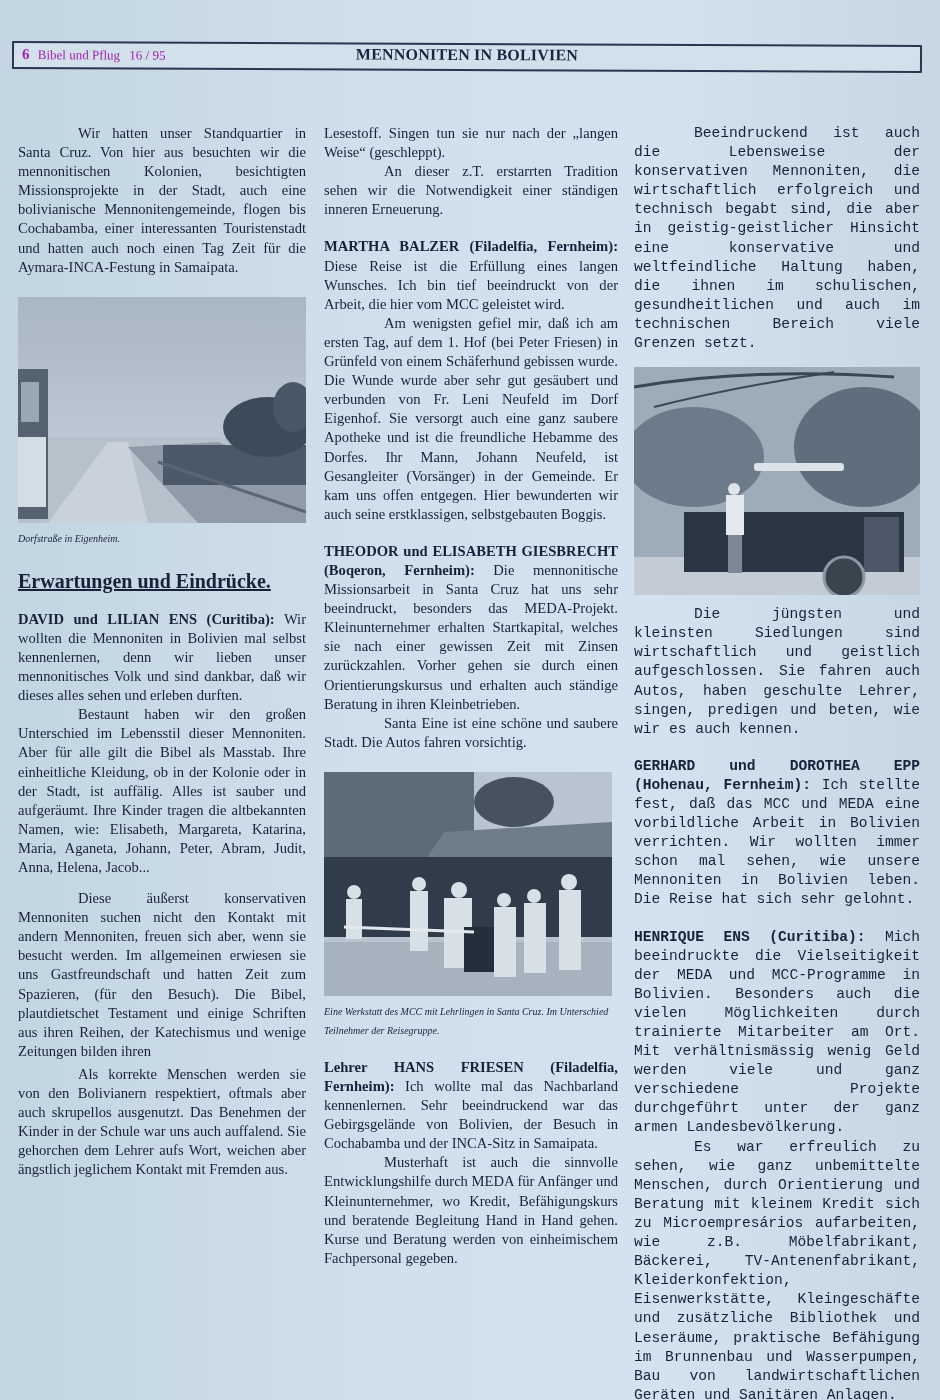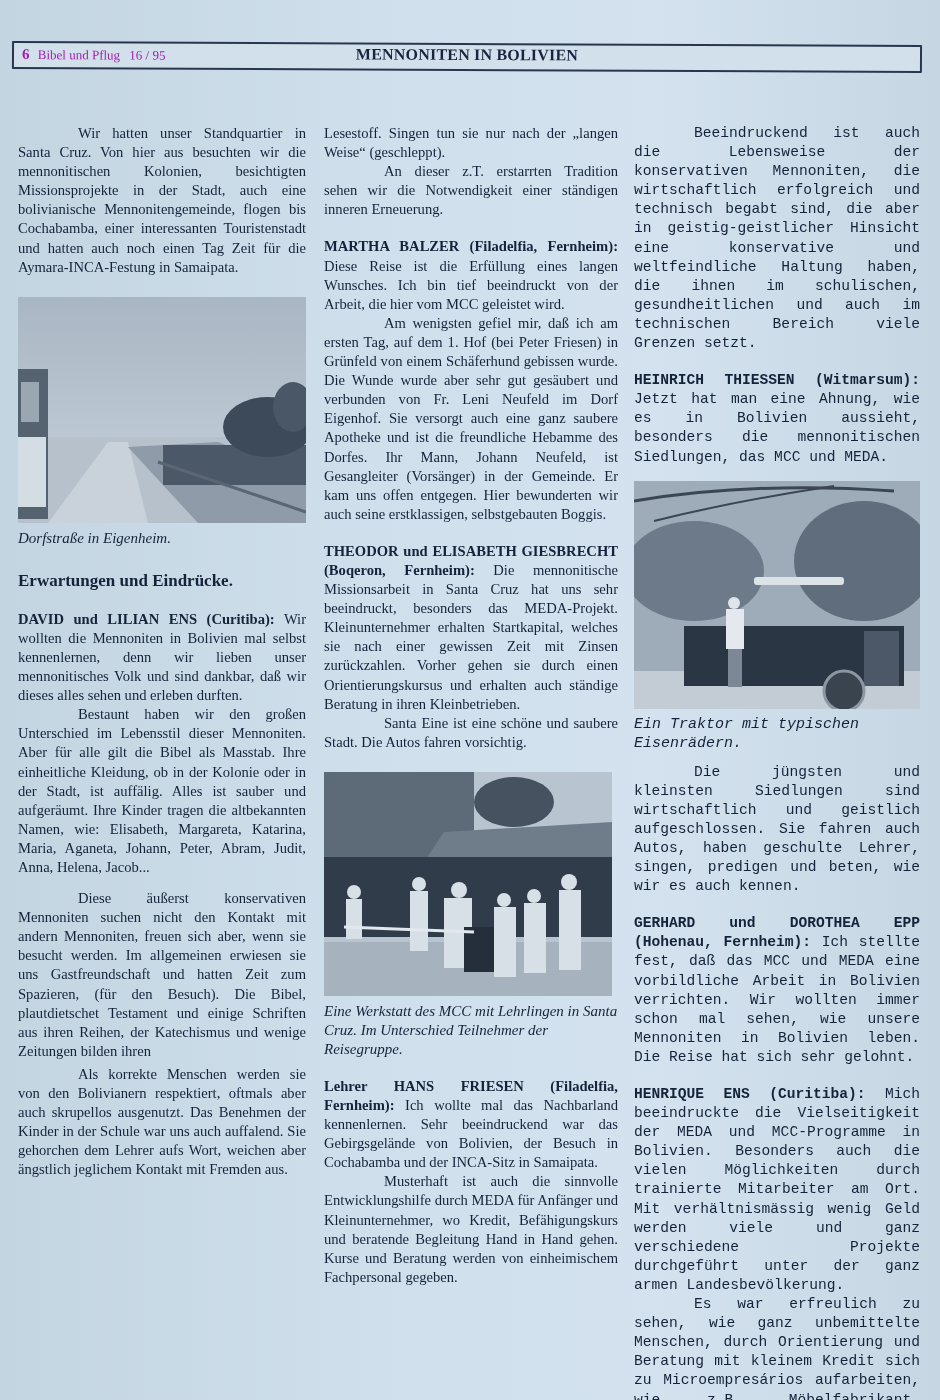--- a/index.html
+++ b/index.html
@@ -38,23 +38,23 @@
   .col p { margin:0; }
   .col p.ind { text-indent:60px; }
   .col p.gap { margin-top:18px; }
   .col .name { font-weight:bold; }
   .c1 { left:18px; width:288px; }
   .c2 { left:324px; width:294px; }
   .c3 { left:634px; width:286px;font-family:Liberation Mono, monospace; }
   .photo {
     position:relative; overflow:hidden; background:#8c9cae;
   }
-  .caption { font-style:italic; font-size:15px; line-height:19px; margin-top:6px; text-align:left; }
+  .caption { font-style:italic; font-size:10px; line-height:19px; margin-top:6px; text-align:left; }
   h2.section {
-    margin:22px 0 0 0; font-size:17px; font-weight:bold; 
+    margin:22px 0 0 0; font-size:20px; font-weight:bold; text-decoration:underline;
     line-height:22px; color:#16223a;
   }
   svg { display:block; }
 </style>
 </head>
 <body>
 
 <div class="page">
 
   <div class="header">
@@ -150,43 +150,38 @@
     <p class="gap">
       <span class="name">Lehrer HANS FRIESEN (Filadelfia, Fernheim):</span>
       <span>Ich wollte mal das Nachbarland kennenlernen. Sehr beeindruckend war das Gebirgsgelände von Bolivien, der Besuch in Cochabamba und der INCA-Sitz in Samaipata.</span>
     </p>
     <p class="ind">Musterhaft ist auch die sinnvolle Entwicklungshilfe durch MEDA für Anfänger und Kleinunternehmer, wo Kredit, Befähigungskurs und beratende Begleitung Hand in Hand gehen. Kurse und Beratung werden von einheimischem Fachpersonal gegeben.</p>
   </div>
 
   <div class="col c3">
     <p class="ind">Beeindruckend ist auch die Lebensweise der konservativen Mennoniten, die wirtschaftlich erfolgreich und technisch begabt sind, die aber in geistig-geistlicher Hinsicht eine konservative und weltfeindliche Haltung haben, die ihnen im schulischen, gesundheitlichen und auch im technischen Bereich viele Grenzen setzt.</p>
 
-    <p class="gap">
-      <span class="name">HEINRICH THIESSEN (Witmarsum):</span>
-      <span>Jetzt hat man eine Ahnung, wie es in Bolivien aussieht, besonders die mennonitischen Siedlungen, das MCC und MEDA.</span>
-    </p>
 
     <div class="photo" style="width:286px;height:228px;margin-top:14px;">
       <svg width="286" height="228" viewBox="0 0 286 228">
         <rect width="286" height="228" fill="#9eabb8"></rect>
         <ellipse cx="60" cy="90" rx="70" ry="50" fill="#6c7a89"></ellipse>
         <ellipse cx="230" cy="80" rx="70" ry="60" fill="#5f6d7c"></ellipse>
         <path d="M0 20 Q120 0 260 10" stroke="#3b4655" stroke-width="3" fill="none"></path>
         <path d="M20 40 Q100 20 200 5" stroke="#3b4655" stroke-width="2" fill="none"></path>
         <rect x="0" y="190" width="286" height="38" fill="#c3ccd5"></rect>
         <rect x="120" y="96" width="90" height="8" rx="3" fill="#dbe2e8"></rect>
         <rect x="50" y="145" width="220" height="60" fill="#2b3644"></rect>
         <rect x="230" y="150" width="35" height="55" fill="#4c5867"></rect>
         <circle cx="210" cy="210" r="20" fill="#39444f" stroke="#8b97a3" stroke-width="3"></circle>
         <circle cx="100" cy="122" r="6" fill="#dfe5ea"></circle>
         <rect x="92" y="128" width="18" height="40" fill="#e3e9ee"></rect>
         <rect x="94" y="168" width="14" height="38" fill="#7c8896"></rect>
       </svg>
     </div>
-    <div class="caption">Ein Traktor mit typischen Eisenrädern.</div>
 
     <p class="ind" style="margin-top:10px">Die jüngsten und kleinsten Siedlungen sind wirtschaftlich und geistlich aufgeschlossen. Sie fahren auch Autos, haben geschulte Lehrer, singen, predigen und beten, wie wir es auch kennen.</p>
 
     <p class="gap">
       <span class="name">GERHARD und DOROTHEA EPP (Hohenau, Fernheim):</span>
       <span>Ich stellte fest, daß das MCC und MEDA eine vorbildliche Arbeit in Bolivien verrichten. Wir wollten immer schon mal sehen, wie unsere Mennoniten in Bolivien leben. Die Reise hat sich sehr gelohnt.</span>
     </p>
 
     <p class="gap">
       <span class="name">HENRIQUE ENS (Curitiba):</span>

